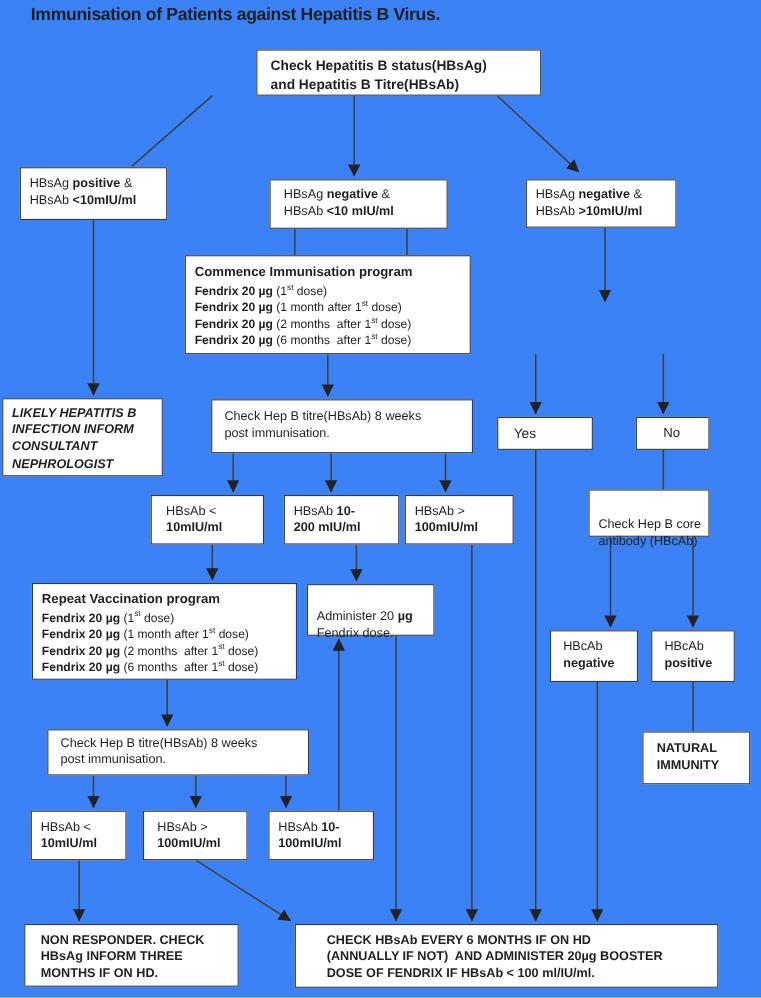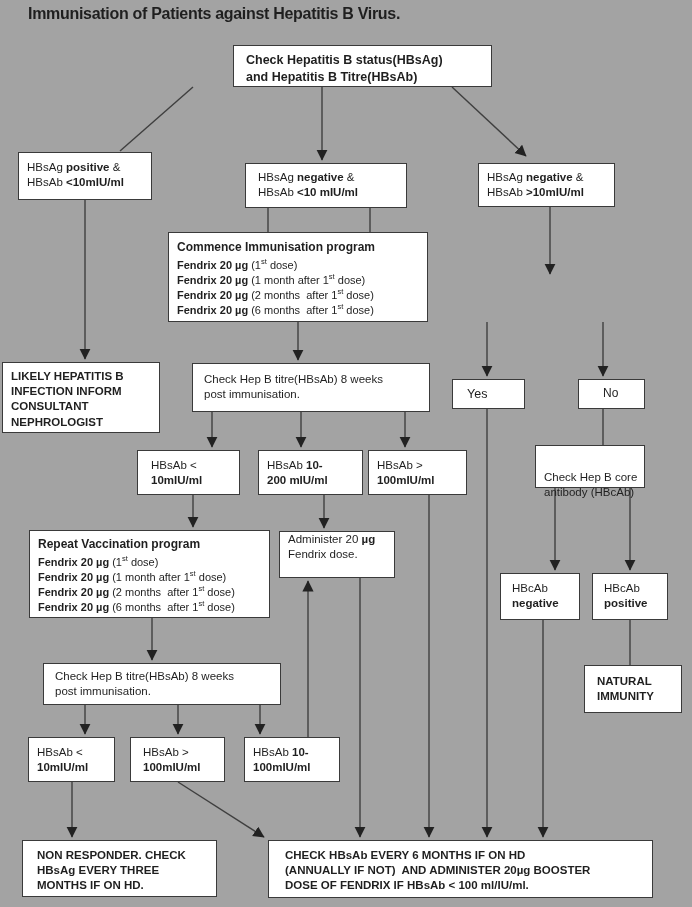--- a/index.html
+++ b/index.html
@@ -1,16 +1,16 @@
 <!DOCTYPE html>
 <html><head>
 <meta charset="utf-8">
 <style>
   html,body{margin:0;padding:0;background:#ffffff;}
-  .page{position:relative;width:692px;height:907px;background:#a3a3a3;
+  .page{position:relative;width:692px;height:907px;background:#3b82f6;
         font-family:"Liberation Sans",sans-serif;color:#1f1f1f;overflow:hidden;}
   .title{position:absolute;left:28px;top:5px;font-size:16px;font-weight:bold;
          letter-spacing:-0.3px;white-space:nowrap;}
   svg.wires{position:absolute;left:0;top:0;width:692px;height:907px;pointer-events:none;}
   .node{position:absolute;border:1.4px solid #3a3a3a;background:#ffffff;
         font-size:11.5px;line-height:1.28;padding:5px 8px;box-sizing:border-box;}
   .node div{white-space:nowrap;}
   .big{font-size:12.5px;font-weight:bold;line-height:1.35;padding-top:6px;padding-left:12px;}
   .prog .ptitle{font-weight:bold;font-size:12px;margin-bottom:3px;}
   .prog .sched{font-size:11px;line-height:1.36;}
@@ -89,33 +89,33 @@
 
   <div class="node prog" style="left:168px;top:232px;width:260px;height:90px;padding-top:7px;">
     <div class="ptitle">Commence Immunisation program</div>
     <div class="sched"><b>Fendrix 20 µg</b><span> (1</span><sup>st</sup><span> dose)</span></div>
     <div class="sched"><b>Fendrix 20 µg</b><span> (1 month after 1</span><sup>st</sup><span> dose)</span></div>
     <div class="sched"><b>Fendrix 20 µg</b><span> (2 months&nbsp; after 1</span><sup>st</sup><span> dose)</span></div>
     <div class="sched"><b>Fendrix 20 µg</b><span> (6 months&nbsp; after 1</span><sup>st</sup><span> dose)</span></div>
   </div>
 
 
-  <div class="node caps" style="left:2px;top:362px;width:158px;height:71px;padding-top:6px;">
+  <div class="node caps" style="left:2px;top:362px;width:146px;height:71px;padding-top:6px;font-style:italic;">
     <div>LIKELY HEPATITIS B</div>
     <div>INFECTION INFORM</div>
     <div>CONSULTANT</div>
     <div>NEPHROLOGIST</div>
   </div>
 
   <div class="node" style="left:192px;top:363px;width:238px;height:49px;padding-top:8px;padding-left:11px;">
     <div>Check Hep B titre(HBsAb) 8 weeks</div>
     <div>post immunisation.</div>
   </div>
 
-  <div class="node vcenter" style="left:452px;top:379px;width:73px;height:30px;font-size:12.5px;padding-left:14px;">
+  <div class="node vcenter" style="left:452px;top:379px;width:87px;height:30px;font-size:12.5px;padding-left:14px;">
     <div>Yes</div>
   </div>
 
   <div class="node vcenter" style="left:578px;top:379px;width:67px;height:30px;font-size:12px;padding-left:24px;">
     <div>No</div>
   </div>
 
   <div class="node" style="left:137px;top:450px;width:103px;height:45px;padding-top:7px;padding-left:13px;">
     <div><span>HBsAb &lt;</span></div>
     <div><b>10mIU/ml</b></div>
@@ -137,21 +137,21 @@
   </div>
 
   <div class="node prog" style="left:29px;top:530px;width:241px;height:88px;padding-top:6px;">
     <div class="ptitle">Repeat Vaccination program</div>
     <div class="sched"><b>Fendrix 20 µg</b><span> (1</span><sup>st</sup><span> dose)</span></div>
     <div class="sched"><b>Fendrix 20 µg</b><span> (1 month after 1</span><sup>st</sup><span> dose)</span></div>
     <div class="sched"><b>Fendrix 20 µg</b><span> (2 months&nbsp; after 1</span><sup>st</sup><span> dose)</span></div>
     <div class="sched"><b>Fendrix 20 µg</b><span> (6 months&nbsp; after 1</span><sup>st</sup><span> dose)</span></div>
   </div>
 
-  <div class="node" style="left:279px;top:531px;width:116px;height:47px;padding-top:0;">
+  <div class="node" style="left:279px;top:531px;width:116px;height:47px;padding-top:22px;">
     <div><span>Administer 20 </span><b>µg</b></div>
     <div>Fendrix dose.</div>
   </div>
 
   <div class="node" style="left:500px;top:573px;width:80px;height:47px;padding-top:7px;padding-left:11px;">
     <div><span>HBcAb</span></div>
     <div><b>negative</b></div>
   </div>
 
   <div class="node" style="left:592px;top:573px;width:76px;height:47px;padding-top:7px;padding-left:11px;">
@@ -179,23 +179,23 @@
     <div><b>100mIU/ml</b></div>
   </div>
 
   <div class="node" style="left:244px;top:737px;width:96px;height:45px;padding-top:7px;">
     <div><span>HBsAb </span><b>10-</b></div>
     <div><b>100mIU/ml</b></div>
   </div>
 
   <div class="node caps" style="left:22px;top:840px;width:195px;height:57px;padding-top:7px;padding-left:14px;">
     <div>NON RESPONDER. CHECK</div>
-    <div>HBsAg EVERY THREE</div>
+    <div>HBsAg INFORM THREE</div>
     <div>MONTHS IF ON HD.</div>
   </div>
 
-  <div class="node caps" style="left:268px;top:840px;width:385px;height:58px;padding-top:7px;padding-left:16px;">
+  <div class="node caps" style="left:268px;top:840px;width:385px;height:58px;padding-top:7px;padding-left:28px;">
     <div>CHECK HBsAb EVERY 6 MONTHS IF ON HD</div>
     <div>(ANNUALLY IF NOT)&nbsp; AND ADMINISTER 20µg BOOSTER</div>
     <div>DOSE OF FENDRIX IF HBsAb &lt; 100 ml/IU/ml.</div>
   </div>
 
 </div>
 
 </body></html>

